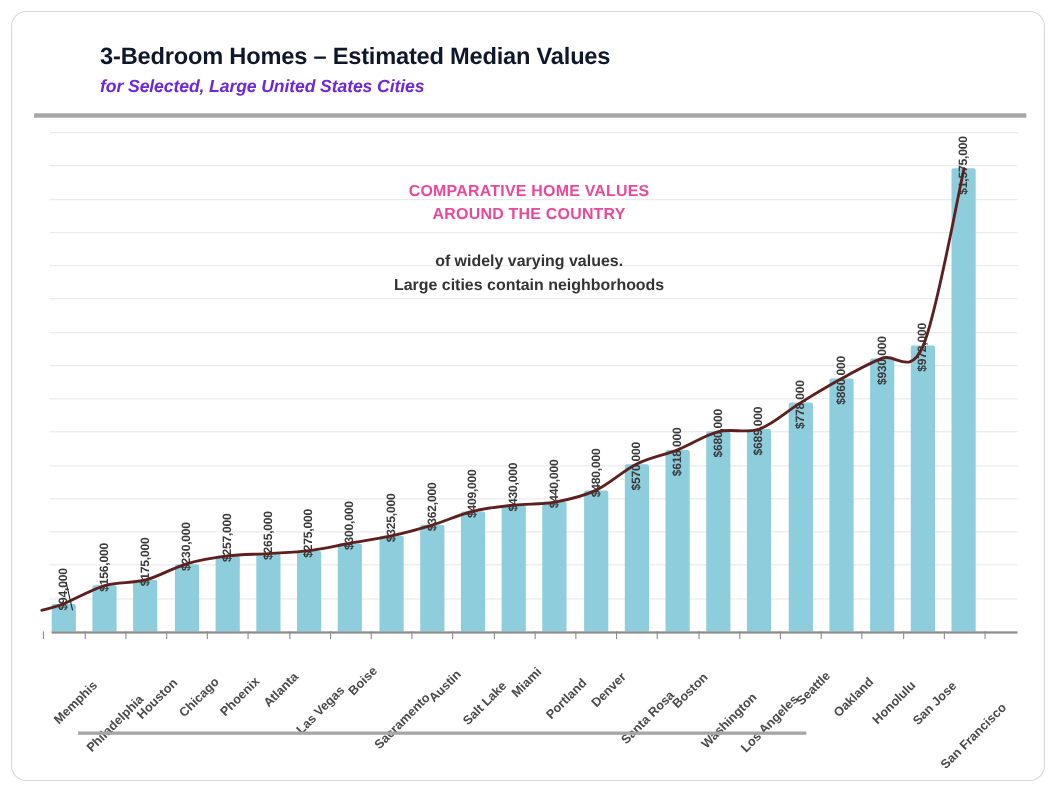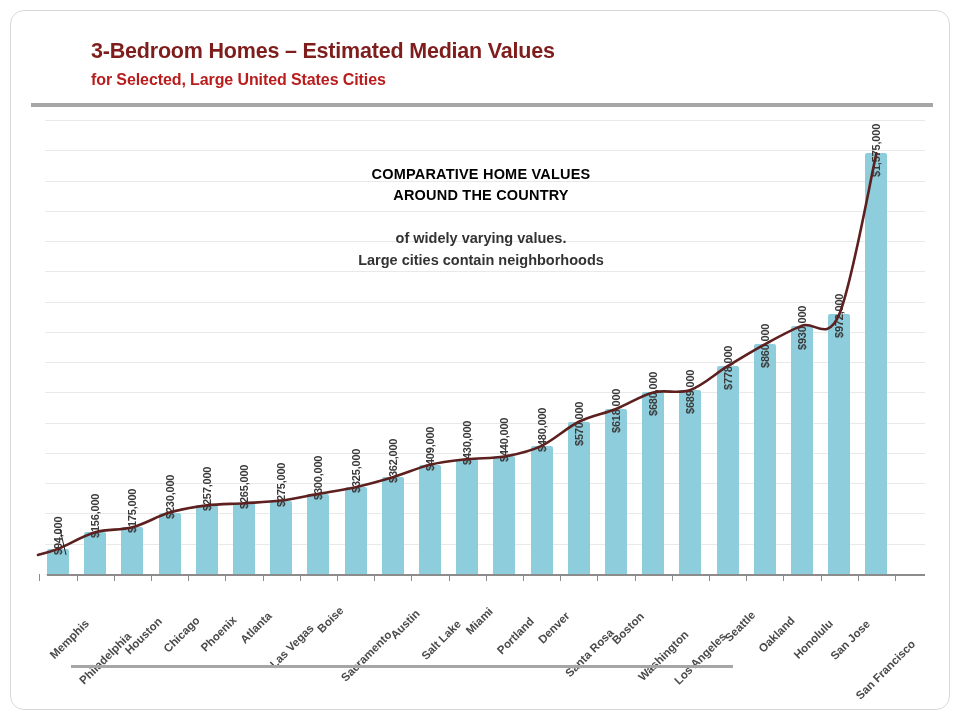--- a/index.html
+++ b/index.html
@@ -14,27 +14,27 @@
     left: 10px; top: 10px;
     width: 940px; height: 700px;
     border: 1px solid #d8d8d8;
     border-radius: 14px;
     background: #ffffff;
   }
 
   
   #title {
     position: absolute; left: 80px; top: 28px;
-    font-size: 21.5px; font-weight: bold; color: #7f1d1d;
+    font-size: 21.5px; font-weight: bold; color: #0f172a;
     letter-spacing: -0.2px; white-space: nowrap;
   }
   #subtitle {
     position: absolute; left: 80px; top: 60px;
-    font-size: 16px; font-weight: bold; color: #b91c1c;
-    letter-spacing: -0.1px; white-space: nowrap;
+    font-size: 16px; font-weight: bold; color: #6d28d9;
+    letter-spacing: -0.1px; white-space: nowrap; font-style: italic;
   }
   #header-rule {
     position: absolute; left: 20px; top: 92px;
     width: 902px; height: 4px; background: #a6a6a6;
   }
 
   
   #plot {
     position: absolute;
     left: 12px; top: 95px;
@@ -64,21 +64,21 @@
     transform-origin: left bottom;
     transform: rotate(-90deg);
     letter-spacing: -0.2px;
   }
   #trend { position: absolute; left: 0; top: 0; pointer-events: none; }
 
   
   #annot-a {
     position: absolute; left: 310px; top: 153px;
     width: 320px; text-align: center;
-    font-size: 14.5px; font-weight: bold; color: #000000;
+    font-size: 14.5px; font-weight: bold; color: #ec4899;
     line-height: 21px; letter-spacing: 0.2px;
   }
   #annot-b {
     position: absolute; left: 300px; top: 216px;
     width: 340px; text-align: center;
     font-size: 14.5px; font-weight: bold; color: #333333;
     line-height: 22px;
   }
 
   

